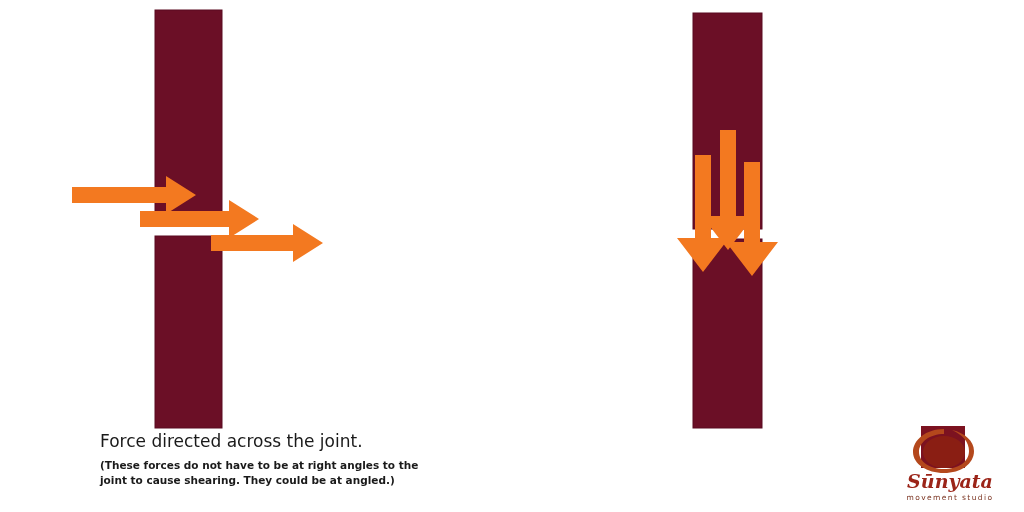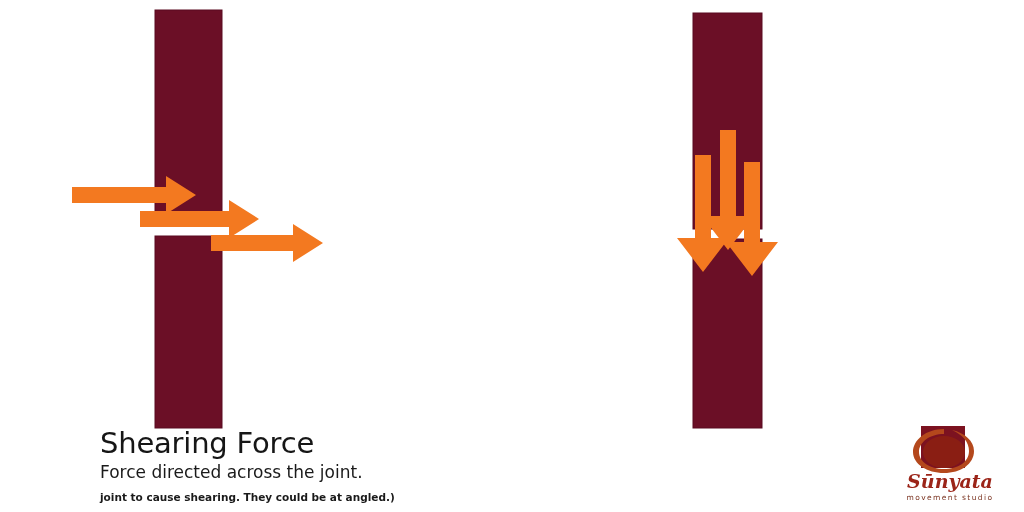--- a/index.html
+++ b/index.html
@@ -93,23 +93,23 @@
 
       <path d="M 72 187 L 166 187 L 166 176 L 196 195 L 166 214 L 166 203 L 72 203 Z" fill="#F37920"></path>
 
       <path d="M 140 211 L 229 211 L 229 200 L 259 219 L 229 238 L 229 227 L 140 227 Z" fill="#F37920"></path>
 
       <path d="M 211 235 L 293 235 L 293 224 L 323 243 L 293 262 L 293 251 L 211 251 Z" fill="#F37920"></path>
     </svg>
   </div>
 
   <div class="caption" id="caption-left">
-    <div class="caption-title">Shearing Force</div>
     <div class="caption-sub">Force directed across the joint.</div>
     <div class="caption-note">
+      <span>(These forces do not have to be at right angles to the</span>
       <span>joint to cause shearing. They could be at angled.)</span>
     </div>
   </div>
 
 </div>
 
 <div class="panel" id="panel-right">
 
   <div class="stage">
 

